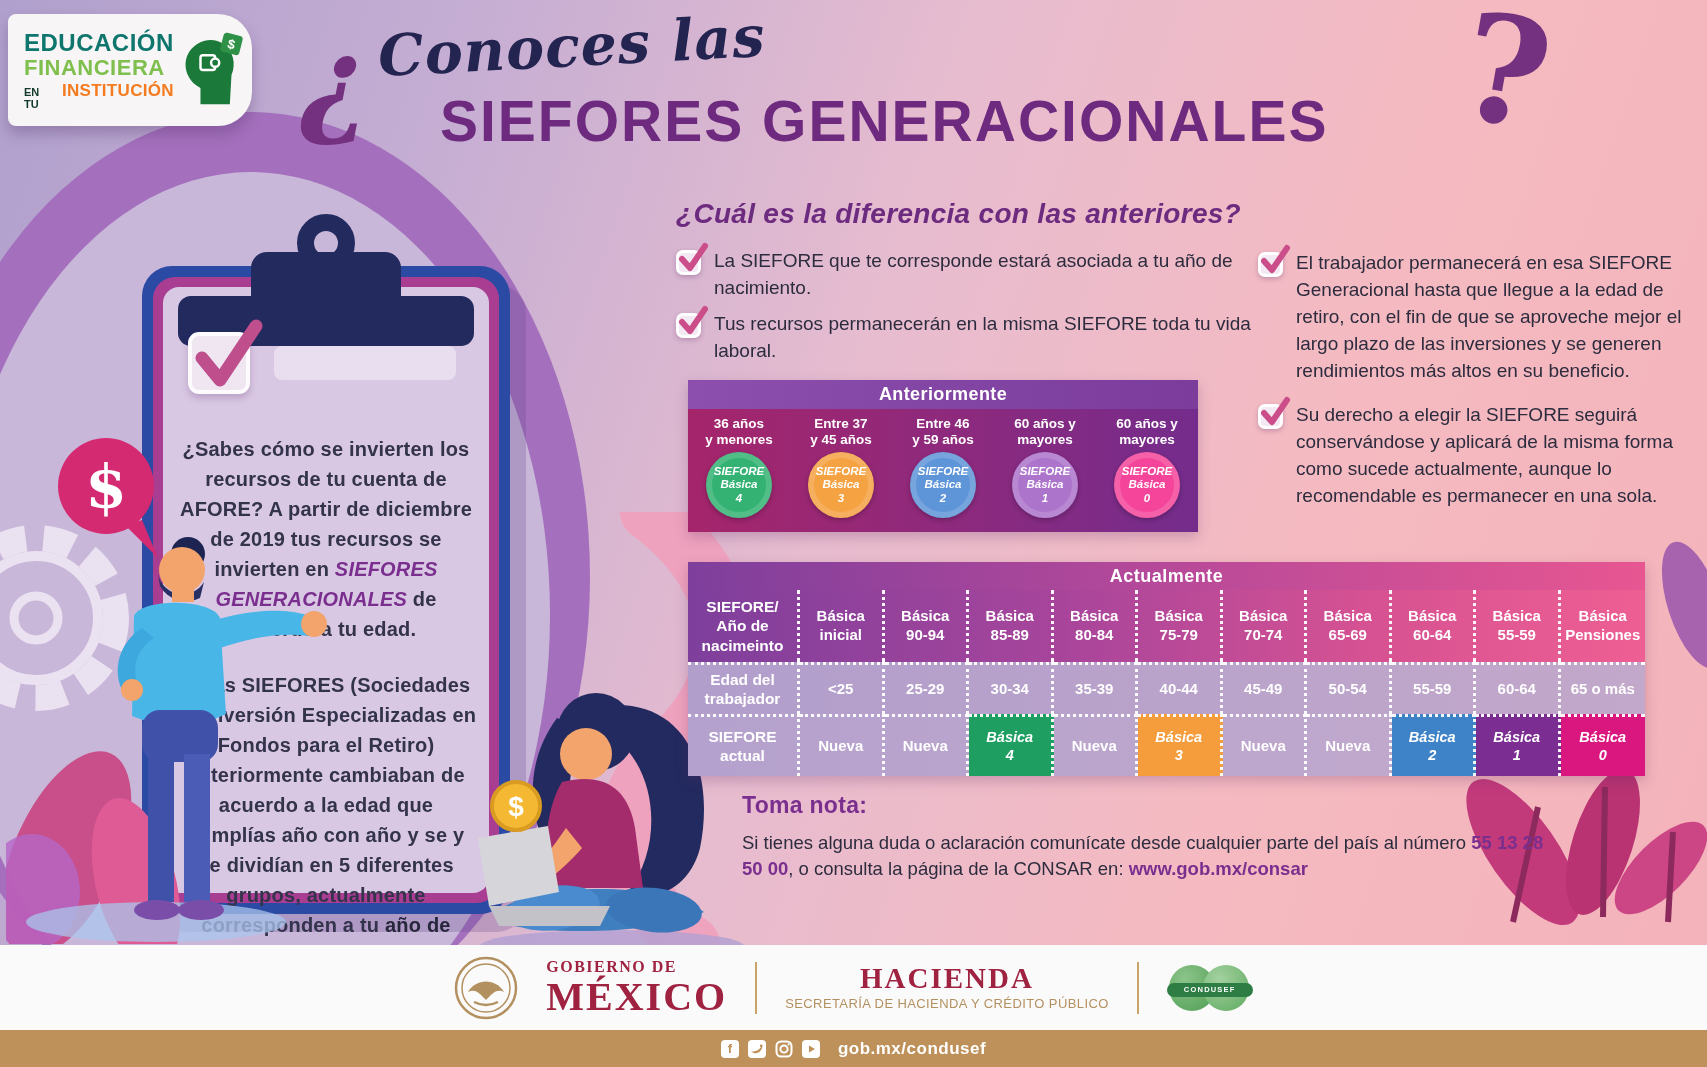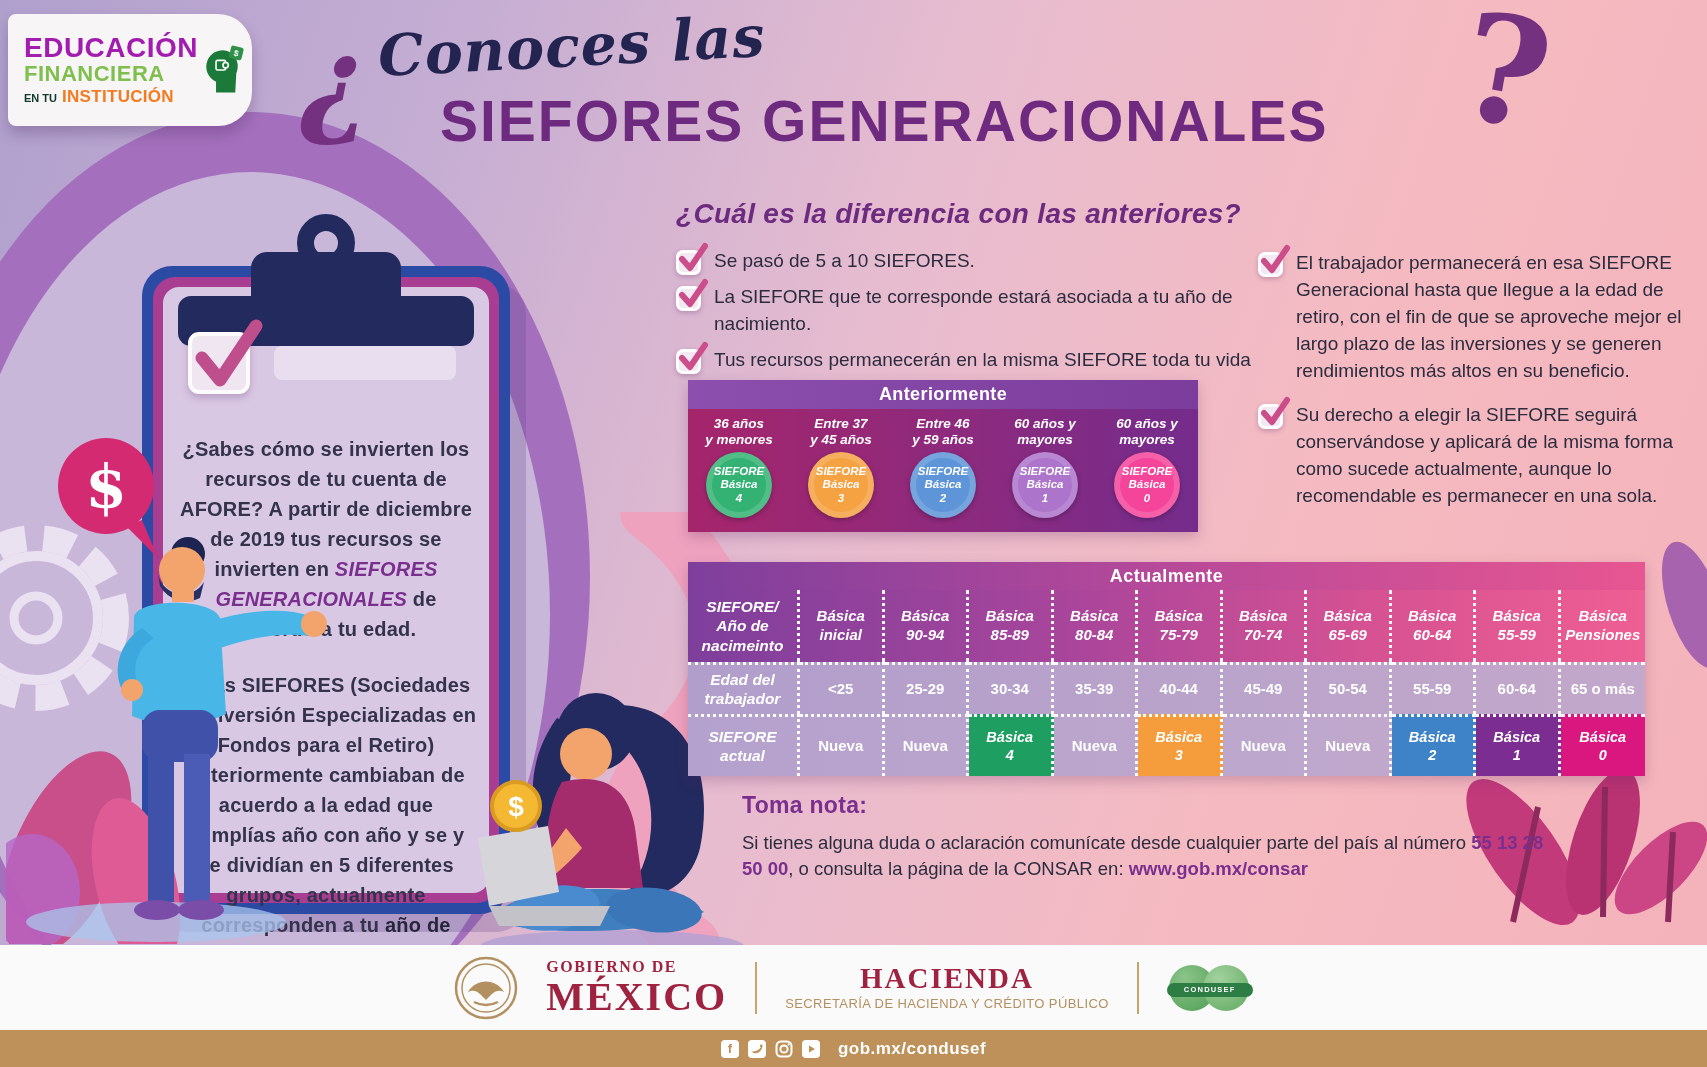--- a/index.html
+++ b/index.html
@@ -2,35 +2,35 @@
 <html><head>
 <meta charset="utf-8">
 <style>
   * { margin:0; padding:0; box-sizing:border-box; }
   html,body { width:1707px; height:1067px; }
   .stage {
     position:relative; width:1707px; height:1067px; overflow:hidden;
     font-family:"Liberation Sans","DejaVu Sans",sans-serif;
     background:linear-gradient(108deg,#b0a0cd 0%,#c6aed3 24%,#e7bccf 48%,#f5bac1 72%,#f4b2ba 100%);
   }
-  .pre { white-space:pre-line;font-style:italic; }
+  .pre { white-space:pre-line; }
 
   
   .arch1 { position:absolute; left:-90px; top:112px; width:680px; height:930px; border-radius:50%; background:#a470bd; z-index:1; }
   .arch2 { position:absolute; left:-48px; top:172px; width:598px; height:886px; border-radius:50%; background:#c9b7da; z-index:1; }
   .gears { position:absolute; left:-24px; top:268px; z-index:2; }
   .ribbon { position:absolute; left:596px; top:512px; z-index:2; }
   .leaves-br { position:absolute; left:1443px; top:712px; z-index:2; }
   .leaf-edge { position:absolute; left:1636px; top:530px; z-index:2; }
 
   
   .logo-card { position:absolute; left:8px; top:14px; width:244px; height:112px; background:#f7f5f6;
     border-radius:8px 34px 34px 8px; box-shadow:0 8px 14px rgba(70,35,90,.28);
     display:flex; align-items:center; padding:8px 6px 8px 16px; gap:2px; z-index:7; }
-  .lg-l1 { color:#a21caf; font-weight:800; font-size:28px; letter-spacing:.5px; line-height:1.05; }
+  .lg-l1 { color:#0f766e; font-weight:800; font-size:24px; letter-spacing:.5px; line-height:1.05; }
   .lg-l2 { color:#7fbf4d; font-weight:800; font-size:22px; letter-spacing:.5px; line-height:1.05; }
   .lg-l3 { display:flex; align-items:baseline; gap:5px; margin-top:2px; }
   .lg-entu { color:#123a2a; font-weight:800; font-size:11px; }
   .lg-inst { color:#f47b20; font-weight:800; font-size:17px; letter-spacing:.3px; }
 
   
   .q-open { position:absolute; left:300px; top:22px; font-family:"DejaVu Serif",serif; font-style:italic; font-weight:bold;
     font-size:118px; color:#74317f; line-height:1; z-index:5; }
   .t-script { position:absolute; left:378px; top:12px; font-family:"DejaVu Serif",serif; font-style:italic; font-weight:bold;
     font-size:57px; color:#232450; transform:rotate(-3deg); letter-spacing:1px; z-index:5; }
@@ -257,28 +257,20 @@
 
   <div class="diff-head">¿Cuál es la diferencia con las anteriores?</div>
 
   <div class="list-left">
     <div class="chk-item">
       <span class="chk-box">
           <svg width="30" height="28" viewBox="0 0 30 28">
             <path d="M4 15 L12 24 L27 2" stroke="#cb4e8a" stroke-width="6" fill="none" stroke-linecap="round" stroke-linejoin="round"></path>
           </svg>
         </span>
-      <span>Se pasó de 5 a 10 SIEFORES.</span>
-    </div>
-    <div class="chk-item">
-      <span class="chk-box">
-          <svg width="30" height="28" viewBox="0 0 30 28">
-            <path d="M4 15 L12 24 L27 2" stroke="#cb4e8a" stroke-width="6" fill="none" stroke-linecap="round" stroke-linejoin="round"></path>
-          </svg>
-        </span>
       <span>La SIEFORE que te corresponde estará asociada a tu año de nacimiento.</span>
     </div>
     <div class="chk-item">
       <span class="chk-box">
           <svg width="30" height="28" viewBox="0 0 30 28">
             <path d="M4 15 L12 24 L27 2" stroke="#cb4e8a" stroke-width="6" fill="none" stroke-linecap="round" stroke-linejoin="round"></path>
           </svg>
         </span>
       <span>Tus recursos permanecerán en la misma SIEFORE toda tu vida laboral.</span>
     </div>

